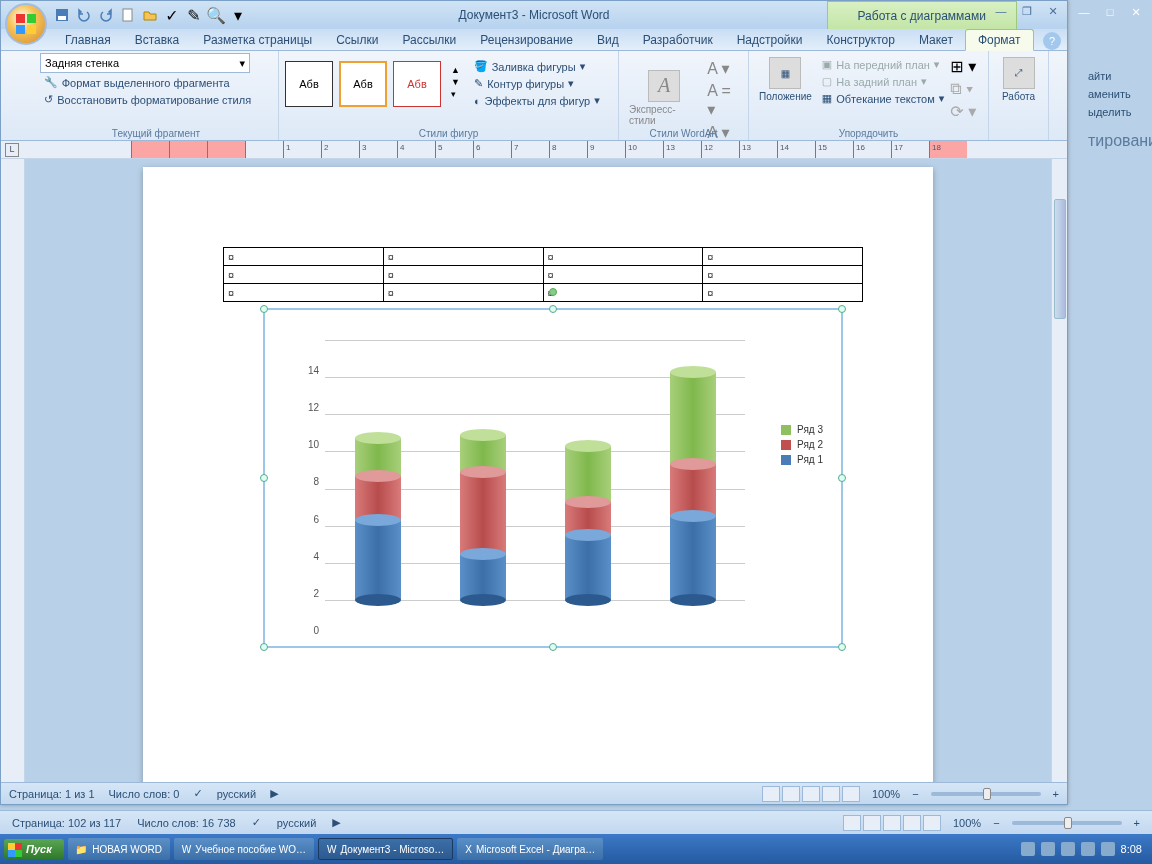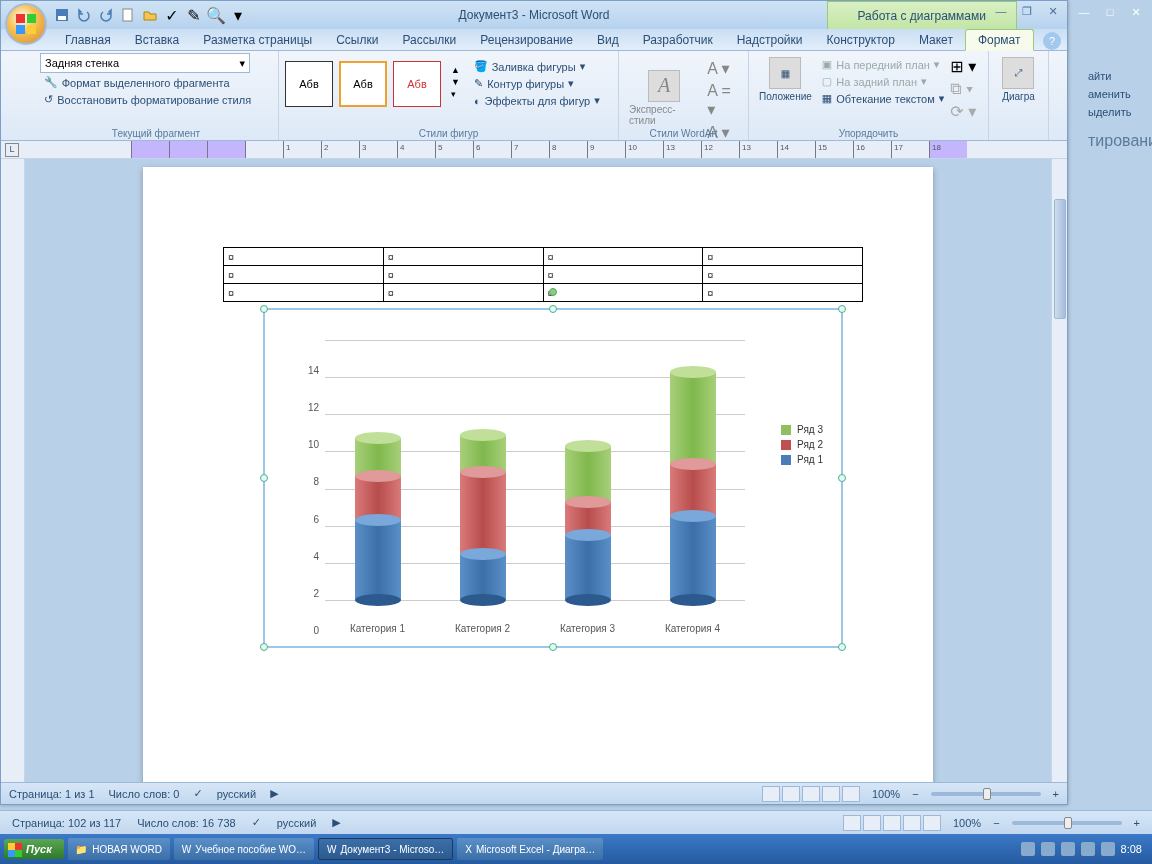--- a/index.html
+++ b/index.html
@@ -44,21 +44,21 @@
 .big-btn .ico { width: 32px; height: 32px; background:#ddd; border:1px solid #bbb; margin-bottom:2px; display:flex; align-items:center; justify-content:center;}
 .rsmall { font-size: 11px; color:#2b4f76; display:flex; align-items:center; gap:4px; padding:1px 2px; white-space:nowrap; }
 .rsmall.disabled { color:#9aa; }
 
 
 .hruler { height: 18px; background: #e8eef7; border-bottom:1px solid #c4d5ea; position:relative; font-size:8px; color:#556; overflow:hidden;}
 .hruler-inner { position:absolute; left: 130px; top:0; height:100%; display:flex; }
 .tick { width: 38px; border-left:1px solid #778; height:100%; position:relative; }
 .tick span { position:absolute; top:2px; left:2px; }
 .vruler { width: 24px; background:#e8eef7; border-right:1px solid #c4d5ea; float:left; height: 100%; font-size:8px; color:#556;}
-.margin-mark { background:#c4b5fd; }
+.margin-mark { background:#fca5a5; }
 
 
 .doc-area { position: relative; height: calc(100% - 28px - 22px - 90px - 18px - 22px); background: #b9d1e8; overflow:hidden;}
 .doc-scroll { position:absolute; top:0; left:24px; right:16px; bottom:0; background:#b9d1e8; display:flex; justify-content:center; }
 .vscroll { position:absolute; right:0; top:0; width:16px; height:100%; background:#e8eef7; border-left:1px solid #c4d5ea;}
 .vscroll-thumb { position:absolute; top:40px; left:2px; width:12px; height:120px; background:linear-gradient(to right,#cde,#abd); border:1px solid #9bc; border-radius:2px;}
 .page { width: 790px; min-height: 900px; background:#fff; box-shadow: 0 2px 6px rgba(0,0,0,.3); margin-top:8px; padding: 80px 40px 40px 70px; position:relative; }
 
 
 .doc-table { border-collapse: collapse; width: 640px; margin-left: 10px; }
@@ -271,21 +271,21 @@
             <span style="color:#aaa;">⟳ ▾</span>
           </div>
         </div>
         <div class="group-title">Упорядочить</div>
       </div>
 
       <div class="ribbon-group" style="width:60px">
         <div class="group-body" style="justify-content:center;">
           <div class="big-btn" style="color:#2b4f76;">
             <div class="ico">⤢</div>
-            <span>Диагра</span>
+            <span>Работа</span>
           </div>
         </div>
       </div>
     </div>
 
     <div class="hruler">
       <div style="position:absolute; left:4px; top:2px; width:14px; height:14px; border:1px solid #888; font-size:9px; text-align:center;">L</div>
       <div class="hruler-inner" id="hruler-ticks">
           <div class="tick margin-mark"></div>
           <div class="tick margin-mark"></div>
@@ -459,26 +459,20 @@
                     <div class="body"></div>
                     <div class="top"></div>
                   </div>
                   <div class="cyl c-blue" style="height: 83.5714px;">
                     <div class="body"></div>
                     <div class="top"></div>
                     <div class="bot"></div>
                   </div>
                 </div>
               </div>
-            <div class="x-labels" id="x-labels">
-                <div class="x-lab">Категория 1</div>
-                <div class="x-lab">Категория 2</div>
-                <div class="x-lab">Категория 3</div>
-                <div class="x-lab">Категория 4</div>
-              </div>
             <div class="legend" id="legend">
                 <div class="legend-item">
                   <div class="legend-sw" style="background: rgb(143, 191, 95);"></div>
                   <span>Ряд 3</span>
                 </div>
                 <div class="legend-item">
                   <div class="legend-sw" style="background: rgb(192, 80, 80);"></div>
                   <span>Ряд 2</span>
                 </div>
                 <div class="legend-item">

